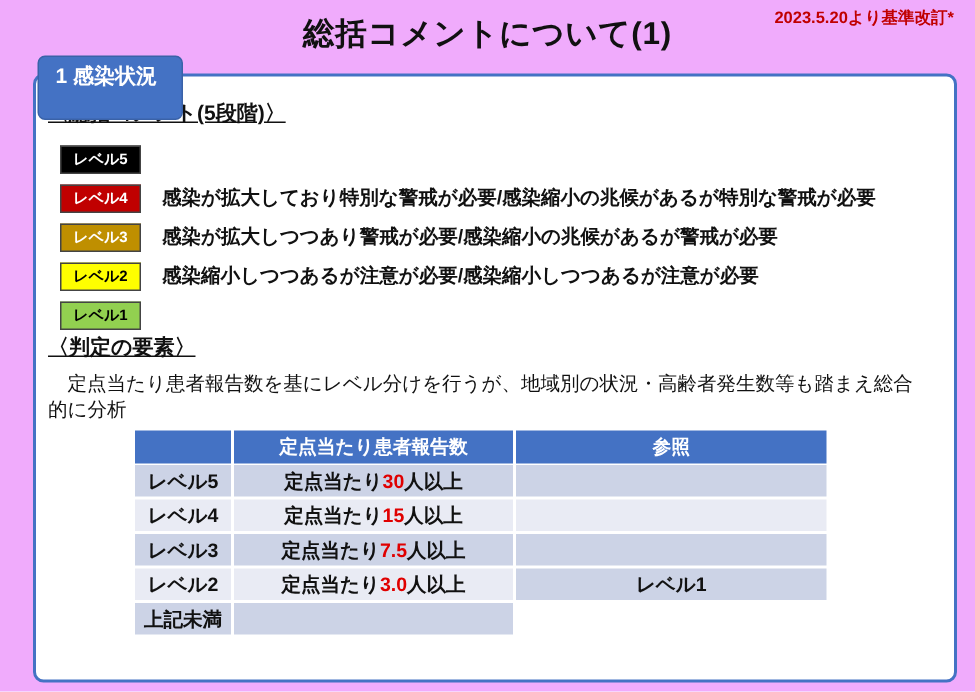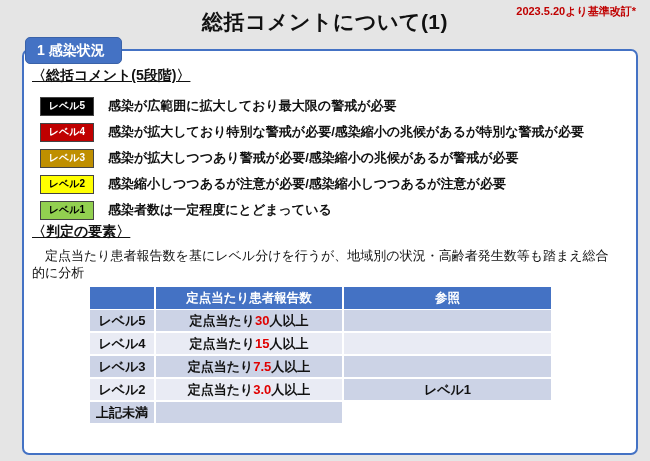--- a/index.html
+++ b/index.html
@@ -1,36 +1,36 @@
 <!DOCTYPE html>
 <html><head>
 <meta charset="utf-8">
 <style>
   * { margin:0; padding:0; box-sizing:border-box; }
   html,body { width:650px; height:461px; }
   body {
     font-family:"Liberation Sans","DejaVu Sans",sans-serif;
     background:#ffffff; color:#1a1a1a; position:relative; overflow:hidden;
   }
-  .page { position:absolute; inset:0; background:#e5e5e5; }
+  .page { position:absolute; inset:0; background:#f0abfc; }
 
   .page-title {
     position:absolute; top:8px; left:0; right:0;
     text-align:center; font-size:21px; font-weight:bold; color:#111;
     letter-spacing:0.5px;
   }
   .revision-note {
     position:absolute; top:4px; right:14px;
     font-size:11px; font-weight:bold; color:#C00000;margin-left:35px;
   }
 
   .section-tab {
     position:absolute; left:25px; top:37px; z-index:3;
     background:#4472C4; color:#fff; font-size:14px; font-weight:bold;
-    padding:4px 16px 4px 11px; border-radius:5px; line-height:17px;
+    padding:4px 16px 20px 11px; border-radius:5px; line-height:17px;
     border:1px solid #3a62a8;
   }
 
   .content-box {
     position:absolute; left:22px; top:49px; width:616px; height:406px;
     border:2px solid #4472C4; border-radius:7px; background:#fff; z-index:1;
   }
 
   .sub-heading {
     position:absolute; left:8px;
@@ -81,37 +81,35 @@
 
   <div class="section-tab">1 感染状況</div>
 
   <div class="content-box">
 
     <div class="sub-heading heading-summary">〈総括コメント(5段階)〉</div>
 
     <div class="levels">
       <div class="level-row">
         <span class="lv-badge" style="background: rgb(0, 0, 0); color: rgb(255, 255, 255);">レベル5</span>
-        <span class="level-desc">感染が広範囲に拡大しており最大限の警戒が必要</span>
       </div>
       <div class="level-row">
         <span class="lv-badge" style="background: rgb(192, 0, 0); color: rgb(255, 255, 255);">レベル4</span>
         <span class="level-desc">感染が拡大しており特別な警戒が必要/感染縮小の兆候があるが特別な警戒が必要</span>
       </div>
       <div class="level-row">
         <span class="lv-badge" style="background: rgb(191, 143, 0); color: rgb(255, 255, 255);">レベル3</span>
         <span class="level-desc">感染が拡大しつつあり警戒が必要/感染縮小の兆候があるが警戒が必要</span>
       </div>
       <div class="level-row">
         <span class="lv-badge" style="background: rgb(255, 255, 0); color: rgb(0, 0, 0);">レベル2</span>
         <span class="level-desc">感染縮小しつつあるが注意が必要/感染縮小しつつあるが注意が必要</span>
       </div>
       <div class="level-row">
         <span class="lv-badge" style="background: rgb(146, 208, 80); color: rgb(0, 0, 0);">レベル1</span>
-        <span class="level-desc">感染者数は一定程度にとどまっている</span>
       </div>
     </div>
 
     <div class="sub-heading heading-criteria">〈判定の要素〉</div>
     <div class="criteria-desc">　定点当たり患者報告数を基にレベル分けを行うが、地域別の状況・高齢者発生数等も踏まえ総合的に分析</div>
 
     <div class="crit-table">
 
       <div class="cell head"></div>
       <div class="cell head">定点当たり患者報告数</div>

